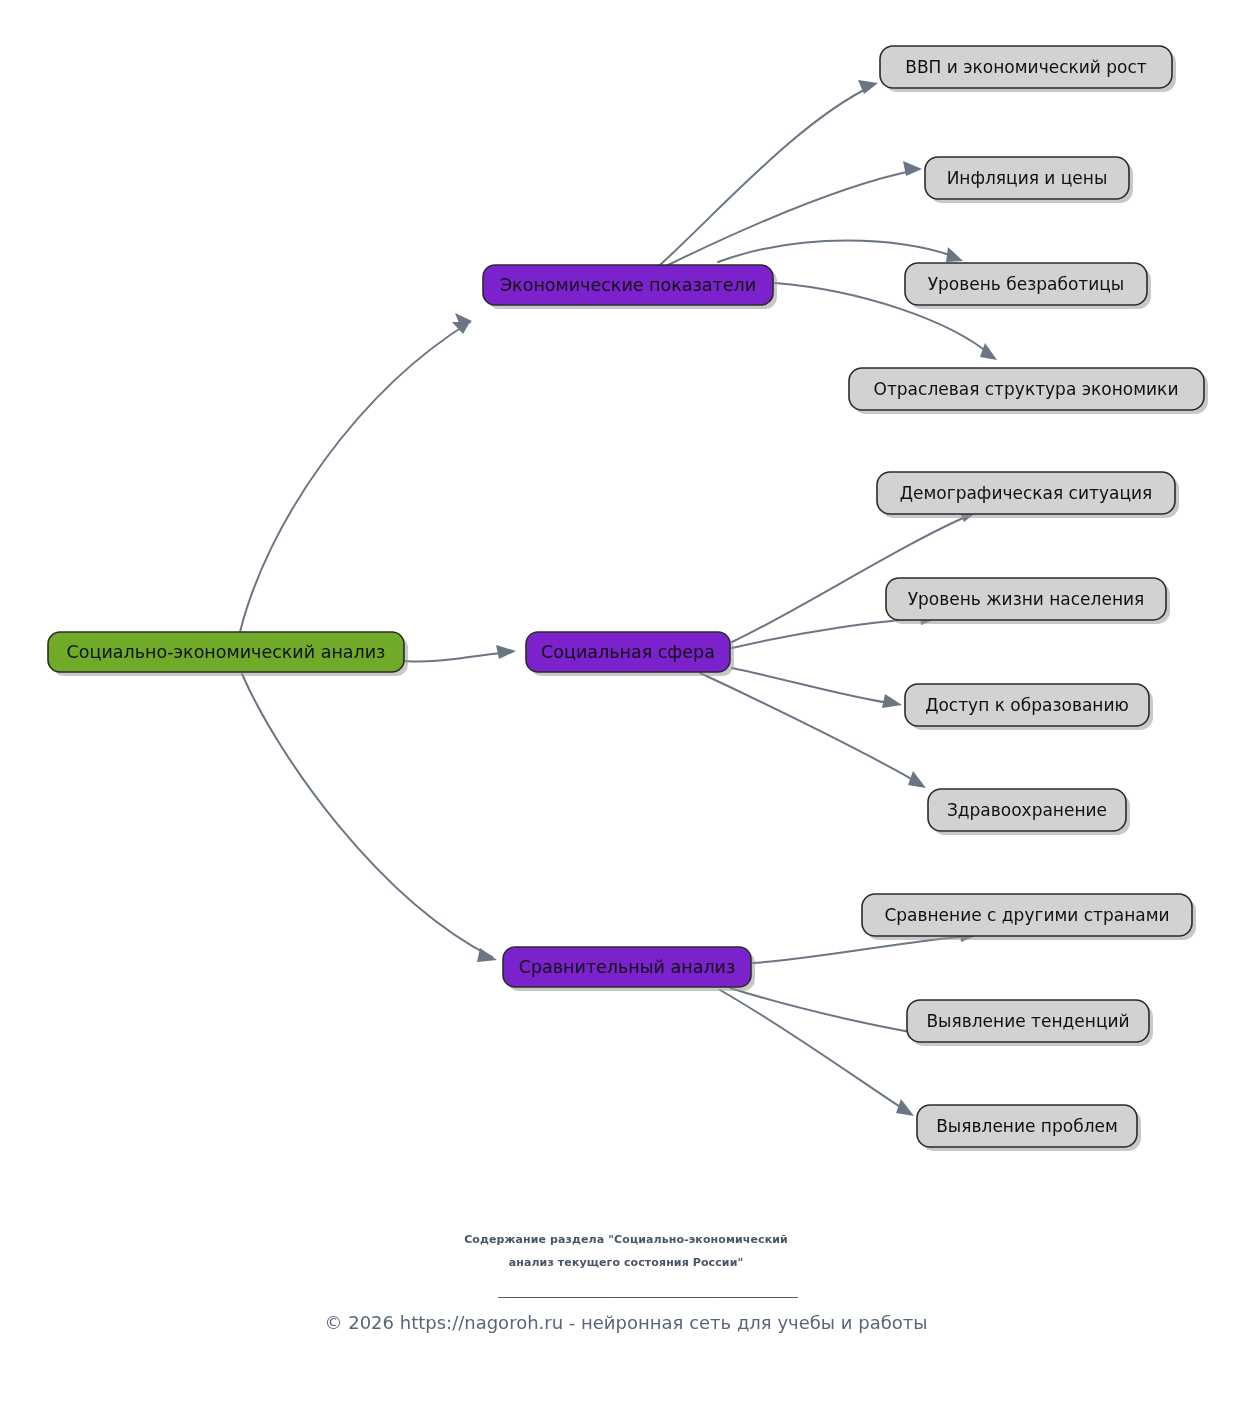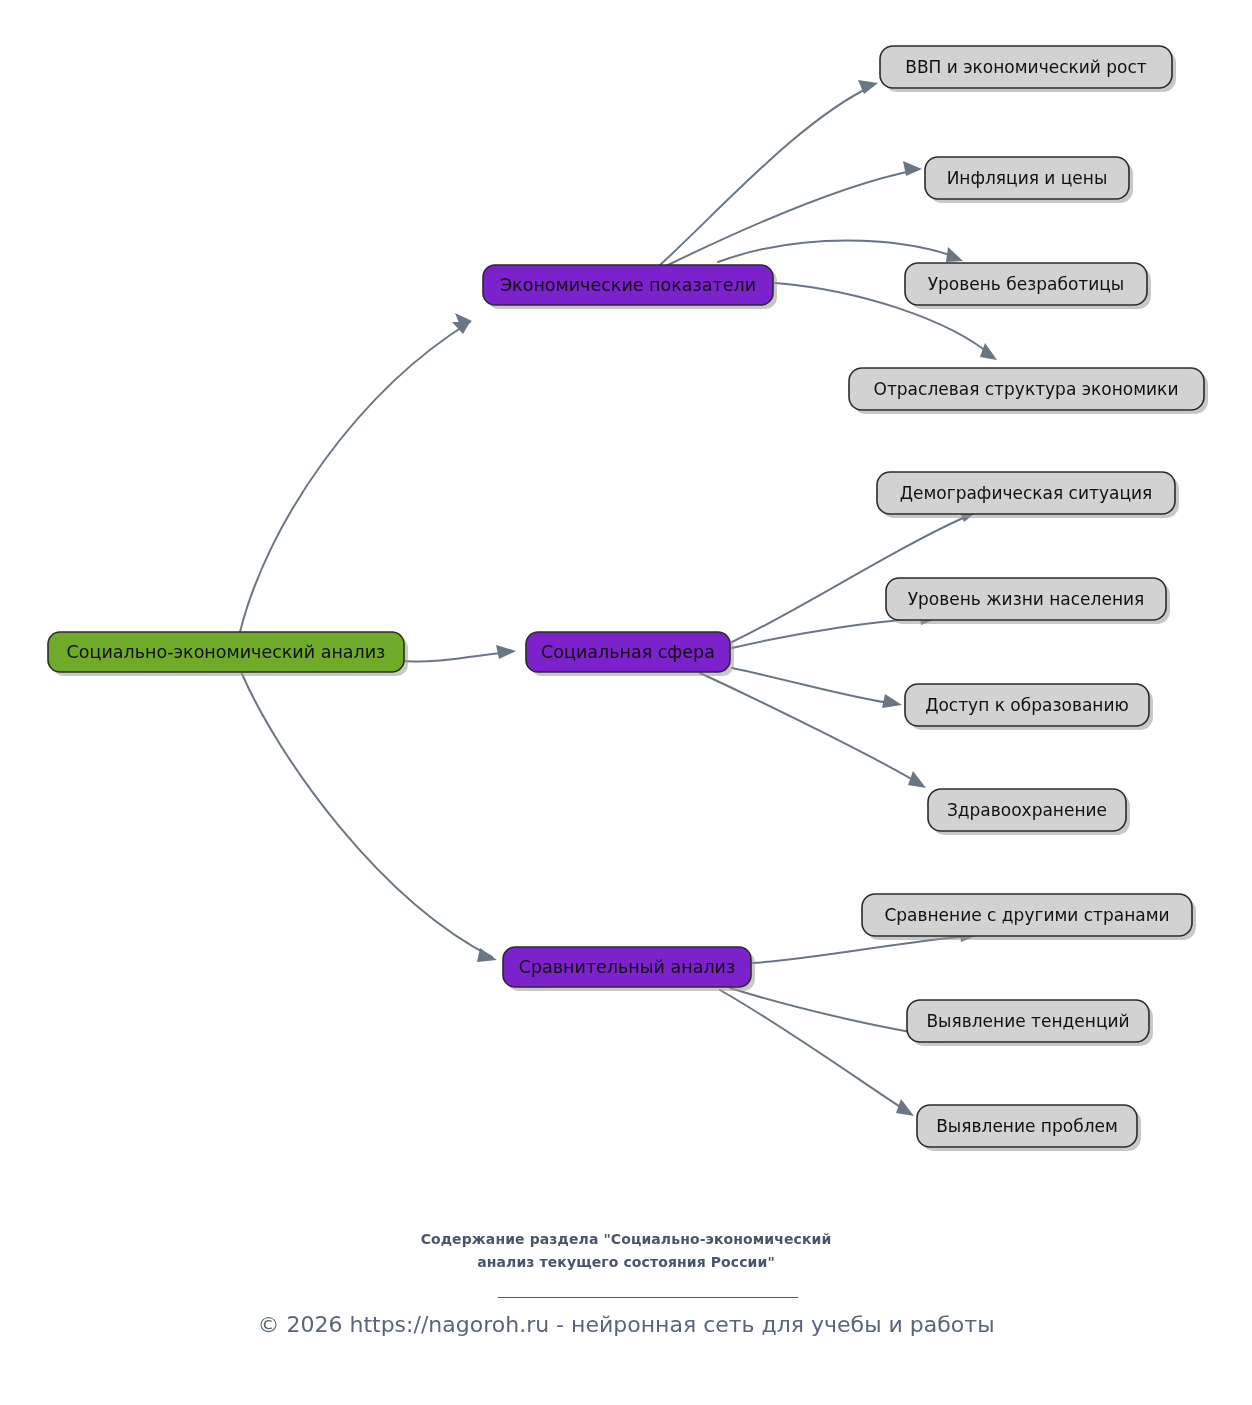--- a/index.html
+++ b/index.html
@@ -63,40 +63,40 @@
   }
   .caption-block {
     position: absolute;
     left: 0;
     top: 1228px;
     width: 1252px;
     text-align: center;
   }
   .caption-title {
     font-family: "DejaVu Sans", sans-serif;
-    font-size: 14px;
+    font-size: 11px;
     font-weight: bold;
     color: #4a5568;
     line-height: 23px;
     margin: 0;
     letter-spacing: 0.1px;
   }
   .caption-rule {
     font-family: "DejaVu Sans", sans-serif;
     font-size: 15px;
     color: #4a5568;
     margin: 6px 0 0 0;
     letter-spacing: -1px;
     white-space: nowrap;
     overflow: hidden;
     padding-left: 43px;
   }
   .caption-credit {
     font-family: "DejaVu Sans", sans-serif;
-    font-size: 22px;
+    font-size: 18px;
     color: #5a6678;
     margin: 14px 0 0 0;
   }
 </style>
 </head>
 <body>
 
 <div id="canvas">
 
   <svg id="graph" viewBox="0 0 1252 1405" xmlns="http://www.w3.org/2000/svg">

